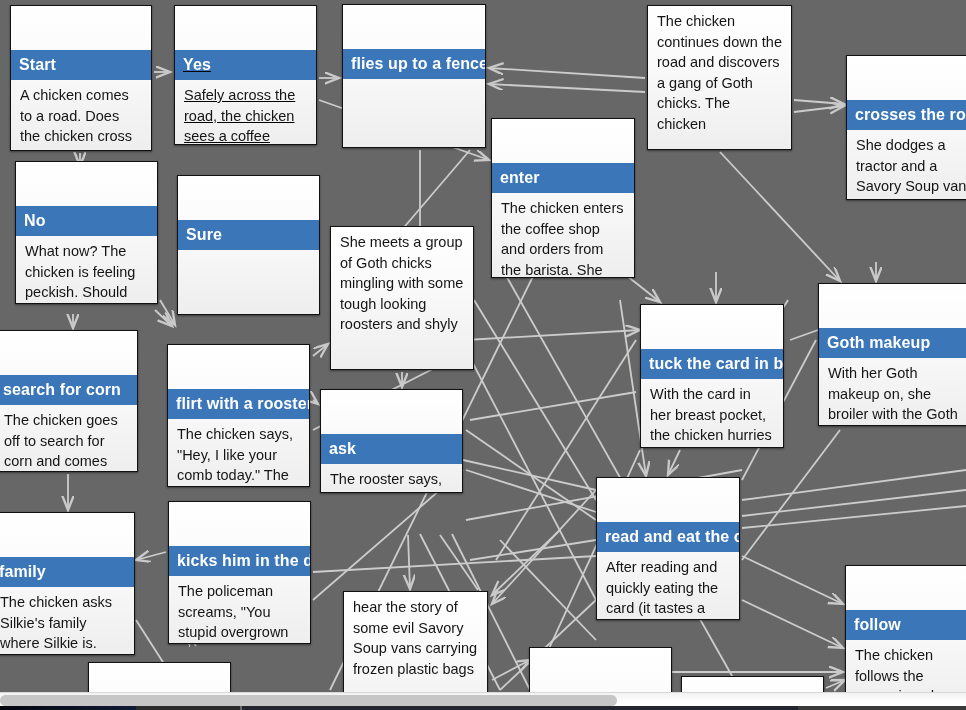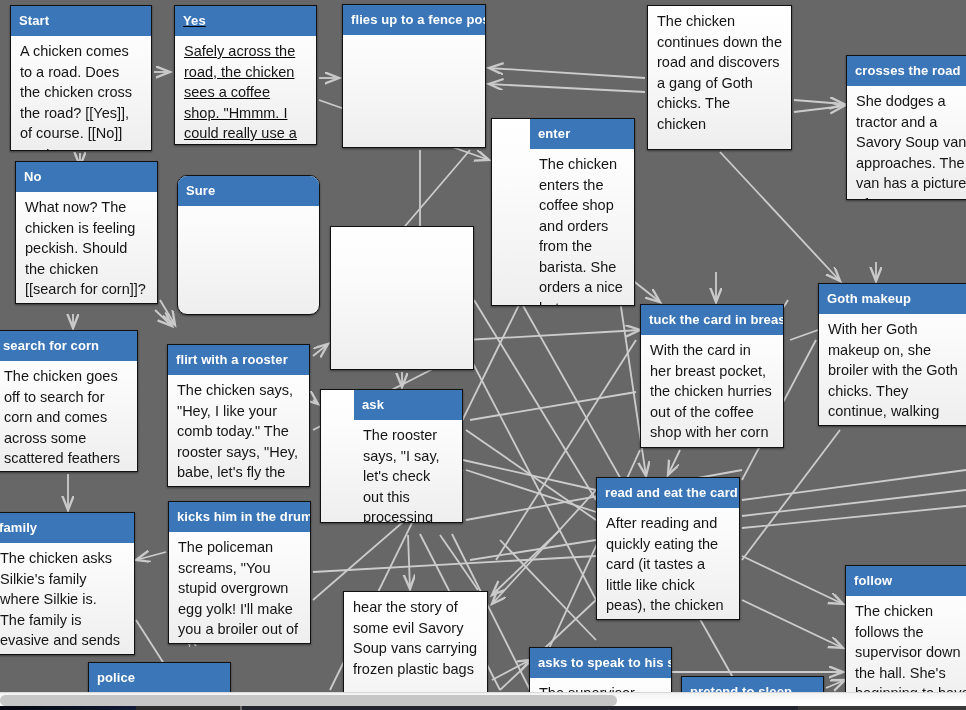--- a/index.html
+++ b/index.html
@@ -25,26 +25,27 @@
     box-sizing:border-box;
     border:1px solid #111;
     background:linear-gradient(to bottom,#ffffff 0%,#fbfbfb 35%,#eeeeee 100%);
     box-shadow:0 1px 2px rgba(0,0,0,.45);
     overflow:hidden;
   }
   .card .hd{
     background:#3a76b8;
     color:#ffffff;
     font-weight:bold;
-    font-size:13px;
+    font-size:16px;
     line-height:17px;
     padding:6px 8px 7px 8px;
     white-space:nowrap;
     overflow:hidden;
     letter-spacing:.1px;
+    margin-top:44px;
   }
   .card .bd{
     color:#151515;
     font-size:14.5px;
     line-height:20.5px;
     padding:5px 9px 6px 9px;
     overflow:hidden;
     word-wrap:break-word;
   }
 
@@ -166,47 +167,48 @@
           <div class="bd">The chicken continues down the road and discovers a gang of Goth chicks. The chicken</div>
         </div>
         <div class="card" style="left: 846px; top: 55px; width: 145px; height: 145px;">
           <div class="hd">crosses the road</div>
           <div class="bd">She dodges a tractor and a Savory Soup van approaches. The van has a picture of</div>
         </div>
         <div class="card" style="left: 15px; top: 161px; width: 143px; height: 143px;">
           <div class="hd">No</div>
           <div class="bd">What now? The chicken is feeling peckish. Should the chicken [[search for corn]]? Or should</div>
         </div>
-        <div class="card" style="left: 177px; top: 175px; width: 143px; height: 140px; border-radius: 10px;">
+        <div class="card" style="left: 177px; top: 175px; width: 143px; height: 140px;">
           <div class="hd">Sure</div>
           <div class="bd"></div>
         </div>
-        <div class="card" style="left: 491px; top: 118px; width: 144px; height: 188px; padding-left: 38px;">
+        <div class="card" style="left: 491px; top: 118px; width: 144px; height: 160px;">
           <div class="hd">enter</div>
           <div class="bd">The chicken enters the coffee shop and orders from the barista. She orders a nice hot corn soup</div>
         </div>
         <div class="card" style="left: 330px; top: 226px; width: 144px; height: 144px;">
+          <div class="bd">She meets a group of Goth chicks mingling with some tough looking roosters and shyly</div>
         </div>
         <div class="card" style="left: 640px; top: 304px; width: 144px; height: 144px;">
           <div class="hd">tuck the card in breast pocket</div>
           <div class="bd">With the card in her breast pocket, the chicken hurries out of the coffee shop with her corn soup,</div>
         </div>
         <div class="card" style="left: 818px; top: 283px; width: 163px; height: 143px;">
           <div class="hd">Goth makeup</div>
           <div class="bd">With her Goth makeup on, she broiler with the Goth chicks. They continue, walking</div>
         </div>
         <div class="card" style="left: -6px; top: 330px; width: 144px; height: 142px;">
           <div class="hd">search for corn</div>
           <div class="bd">The chicken goes off to search for corn and comes across some scattered feathers</div>
         </div>
         <div class="card" style="left: 167px; top: 344px; width: 143px; height: 143px;">
           <div class="hd">flirt with a rooster</div>
           <div class="bd">The chicken says, "Hey, I like your comb today." The rooster says, "Hey, babe, let's fly the</div>
         </div>
-        <div class="card" style="left: 320px; top: 389px; width: 143px; height: 134px; padding-left: 33px;">
+        <div class="card" style="left: 320px; top: 389px; width: 143px; height: 104px;">
           <div class="hd">ask</div>
           <div class="bd">The rooster says, "I say, let's check out this processing plant. I hear there's good feed in return</div>
         </div>
         <div class="card" style="left: 596px; top: 477px; width: 144px; height: 143px;">
           <div class="hd">read and eat the card</div>
           <div class="bd">After reading and quickly eating the card (it tastes a little like chick peas), the chicken cackles and</div>
         </div>
         <div class="card" style="left: -10px; top: 512px; width: 145px; height: 143px;">
           <div class="hd">family</div>
           <div class="bd">The chicken asks Silkie's family where Silkie is. The family is evasive and sends her on a wild</div>

